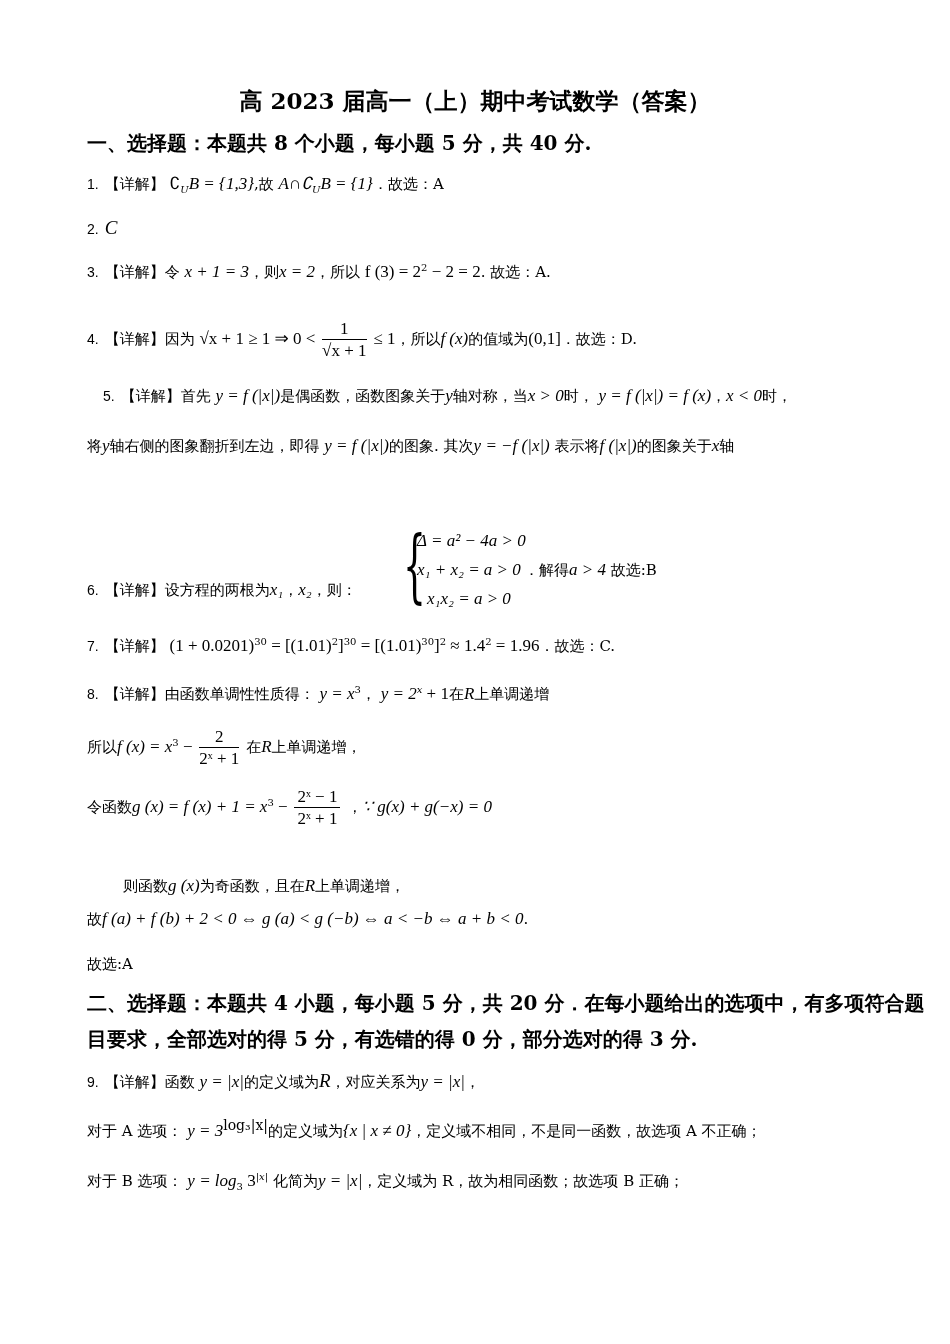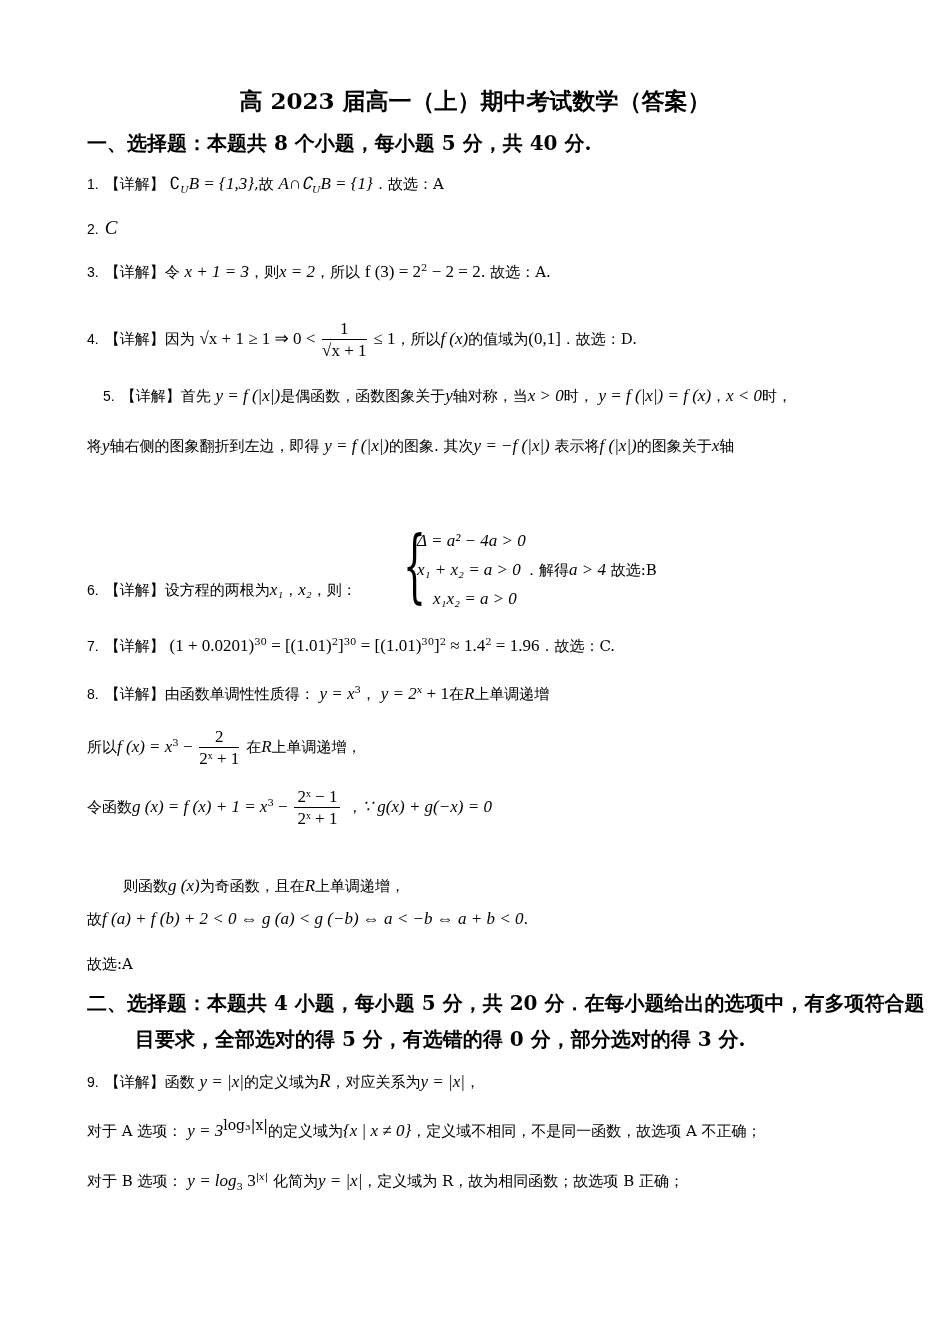--- a/index.html
+++ b/index.html
@@ -65,21 +65,21 @@
   </div>
 
   <div class="line" style="top:526px; height:90px;">
     <div style="position:absolute; top:34px; left:0; white-space:nowrap;margin-top:20px;">
       <span class="num">6.</span><span>【详解】</span><span>设方程的两根为</span><span class="m i">x₁</span><span>，</span><span class="m i">x₂</span><span>，则：</span>
     </div>
     <div style="position:absolute; left:312px; top:0;" class="sys">
       <span class="brace">{</span>
       <span class="row m i">Δ = a² − 4a &gt; 0</span>
       <span class="row m i">x₁ + x₂ = a &gt; 0</span>
-      <span class="row m i" style="padding-left:16px;">x₁x₂ = a &gt; 0</span>
+      <span class="row m i" style="padding-left:10px;">x₁x₂ = a &gt; 0</span>
     </div>
     <div style="position:absolute; left:437px; top:34px; white-space:nowrap;">
       <span>．解得</span><span class="m i">a &gt; 4</span> <span>故选:B</span>
     </div>
   </div>
 
   <div class="line" style="top:636px;">
     <span class="num">7.</span><span>【详解】</span>
     <span class="m">(1 + 0.0201)</span><sup>30</sup><span class="m"> = [(1.01)</span><sup>2</sup><span class="m">]</span><sup>30</sup><span class="m"> = [(1.01)</span><sup>30</sup><span class="m">]</span><sup>2</sup><span class="m"> ≈ 1.4</span><sup>2</sup><span class="m"> = 1.96</span><span>．故选：C.</span>
   </div>
@@ -101,21 +101,21 @@
   </div>
   <div class="line" style="top:876px;margin-left:36px;">
     <span>则函数</span><span class="m i">g (x)</span><span>为奇函数，且在</span><span class="m i">R</span><span>上单调递增，</span>
   </div>
   <div class="line" style="top:909px;">
     <span>故</span><span class="m i">f (a) + f (b) + 2 &lt; 0 ⇔ g (a) &lt; g (−b) ⇔ a &lt; −b ⇔ a + b &lt; 0</span><span>.</span>
   </div>
   <div class="line" style="top:954px;">故选:A</div>
 
   <div class="line section" style="top:993px;">二、选择题：本题共 4 小题，每小题 5 分，共 20 分．在每小题给出的选项中，有多项符合题</div>
-  <div class="line section" style="top:1029px;margin-left:48px;">目要求，全部选对的得 5 分，有选错的得 0 分，部分选对的得 3 分.</div>
+  <div class="line section" style="top:1029px;">目要求，全部选对的得 5 分，有选错的得 0 分，部分选对的得 3 分.</div>
 
   <div class="line" style="top:1071px;">
     <span class="num">9.</span><span>【详解】</span><span>函数</span>
     <span class="m i">y = |x|</span><span>的定义域为</span><span class="m i" style="font-size:19px;">R</span><span>，对应关系为</span><span class="m i">y = |x|</span><span>，</span>
   </div>
   <div class="line" style="top:1121px;">
     <span>对于 A 选项：</span>
     <span class="m i">y = 3</span><sup style="font-size:14px;">log₃|x|</sup><span>的定义域为</span><span class="m i">{x | x ≠ 0}</span><span>，定义域不相同，不是同一函数，故选项 A 不正确；</span>
   </div>
   <div class="line" style="top:1171px;">

